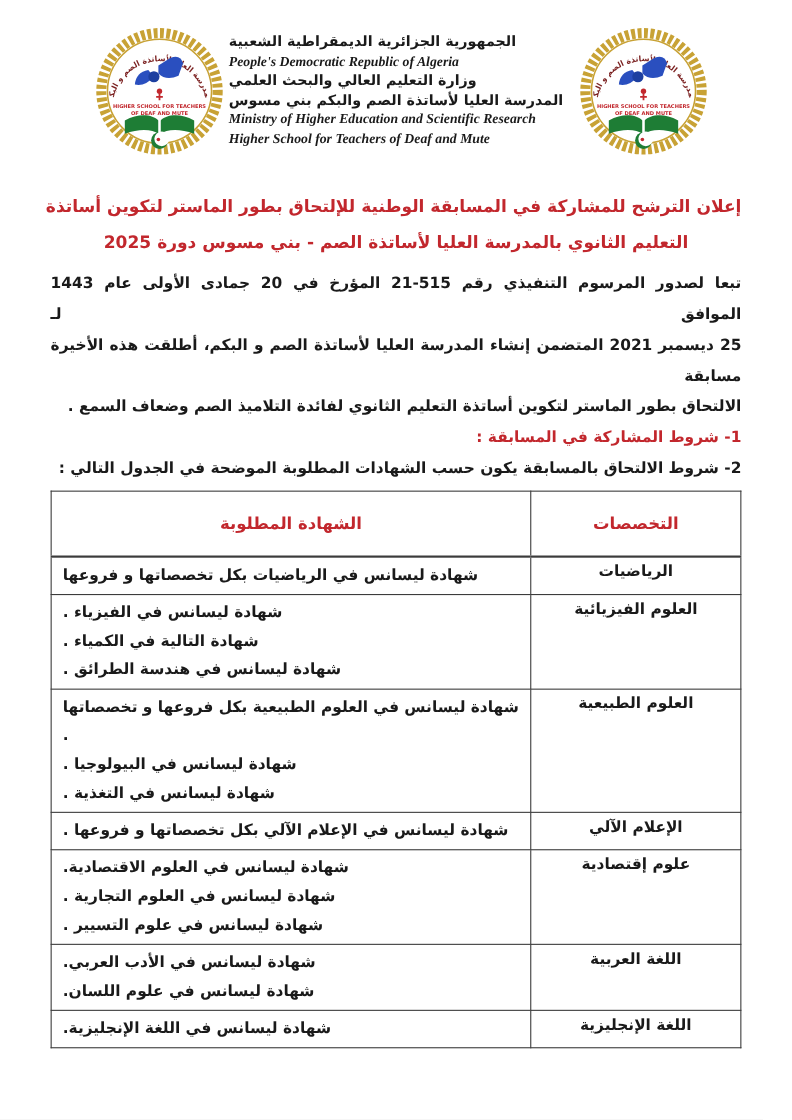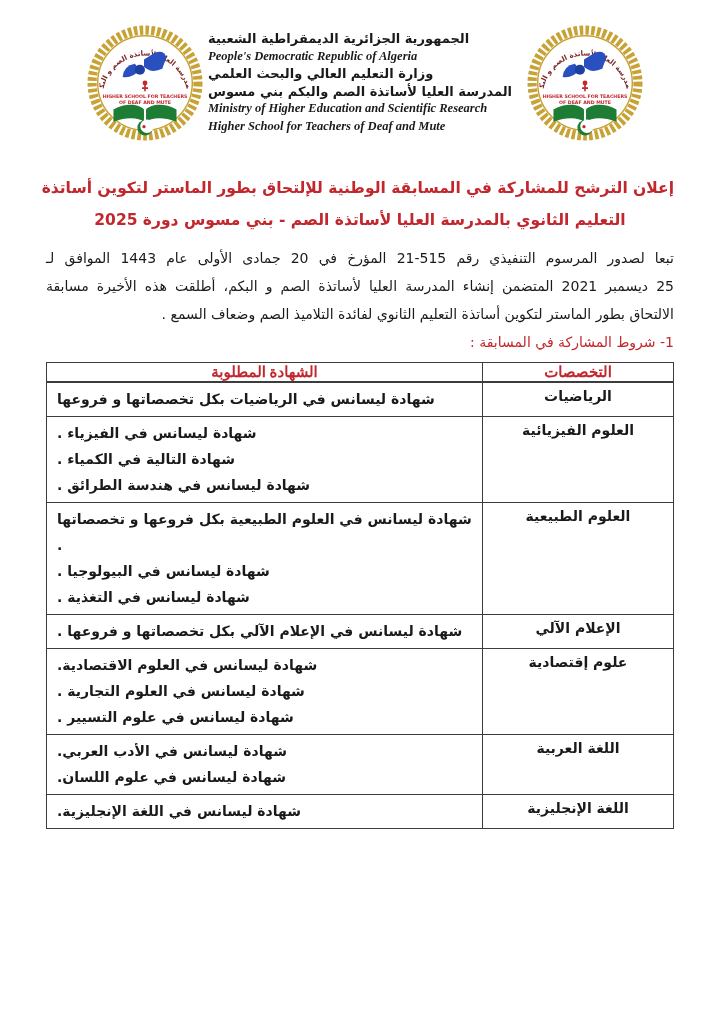--- a/index.html
+++ b/index.html
@@ -14,32 +14,32 @@
   .header-text{flex:1;text-align:left;padding-top:6px;min-width:0;}
   .h-line{white-space:nowrap;}
   .h-ar{font-size:13px;font-weight:bold;line-height:17.5px;direction:rtl;}
   .h-en{font-family:"Liberation Serif",serif;font-style:italic;font-weight:bold;
         font-size:12.5px;line-height:17.5px;}
   
   .doc-title{margin-top:30px;padding:0 46px;direction:rtl;text-align:center;
     font-weight:bold;font-size:15.5px;line-height:32px;color:#c2272d;}
   .doc-title .t-line{white-space:nowrap;}
   
-  .doc-body{margin-top:8px;padding:0 46px;direction:rtl;font-weight:normal;
+  .doc-body{margin-top:8px;padding:0 46px;direction:rtl;font-weight:bold;
     font-size:14px;line-height:28px;}
   .jline{text-align:justify;text-align-last:justify;}
   .jline.jlast{text-align-last:right;}
   .num-item{text-align:right;}
   .num-item.red{color:#c2272d;}
   
   table.req{border-collapse:collapse;margin:6px auto 0;width:628px;direction:rtl;
     font-weight:bold;}
   table.req th,table.req td{border:1px solid #3c3c3c;}
-  table.req th{color:#c2272d;font-size:15px;text-align:center;padding:0 6px;
-    border-bottom-width:2px;font-family:Liberation Serif, serif;}
+  table.req th{color:#c2272d;font-size:15px;text-align:center;padding:20px 6px;
+    border-bottom-width:2px;}
   td.spec{width:182px;text-align:center;vertical-align:top;padding:5px 4px;
     font-size:14px;}
   td.cert{text-align:right;padding:3px 10px 4px;font-size:14px;}
   .cert-line{line-height:26px;text-align:left;}
   
   .logo text{font-family:"DejaVu Sans",sans-serif;}
 </style>
 </head>
 <body>
 
@@ -122,20 +122,21 @@
     <div class="t-line">التعليم الثانوي بالمدرسة العليا لأساتذة الصم - بني مسوس دورة 2025</div>
   </div>
 
   <div class="doc-body">
     <div>
         <div class="jline">تبعا لصدور المرسوم التنفيذي رقم 515-21 المؤرخ في 20 جمادى الأولى عام 1443 الموافق لـ</div>
         <div class="jline">25 ديسمبر 2021 المتضمن إنشاء المدرسة العليا لأساتذة الصم و البكم، أطلقت هذه الأخيرة مسابقة</div>
         <div class="jline jlast">الالتحاق بطور الماستر لتكوين أساتذة التعليم الثانوي لفائدة التلاميذ الصم وضعاف السمع .</div>
       </div>
     <div class="num-item red">1- شروط المشاركة في المسابقة :</div>
+    <div class="num-item">2- شروط الالتحاق بالمسابقة يكون حسب الشهادات المطلوبة الموضحة في الجدول التالي :</div>
   </div>
 
   <table class="req">
     <thead>
       <tr>
         <th class="spec-h">التخصصات</th>
         <th class="cert-h">الشهادة المطلوبة</th>
       </tr>
     </thead>
     <tbody>

